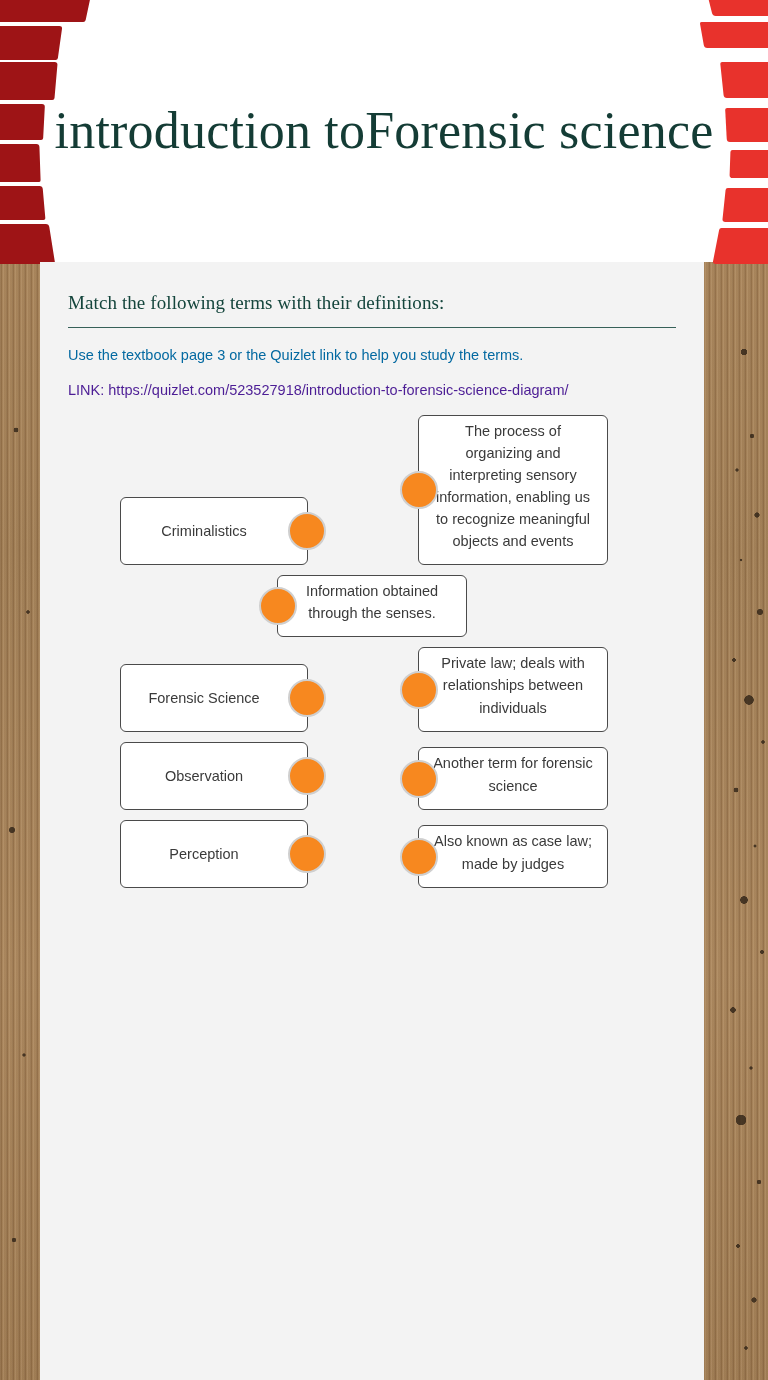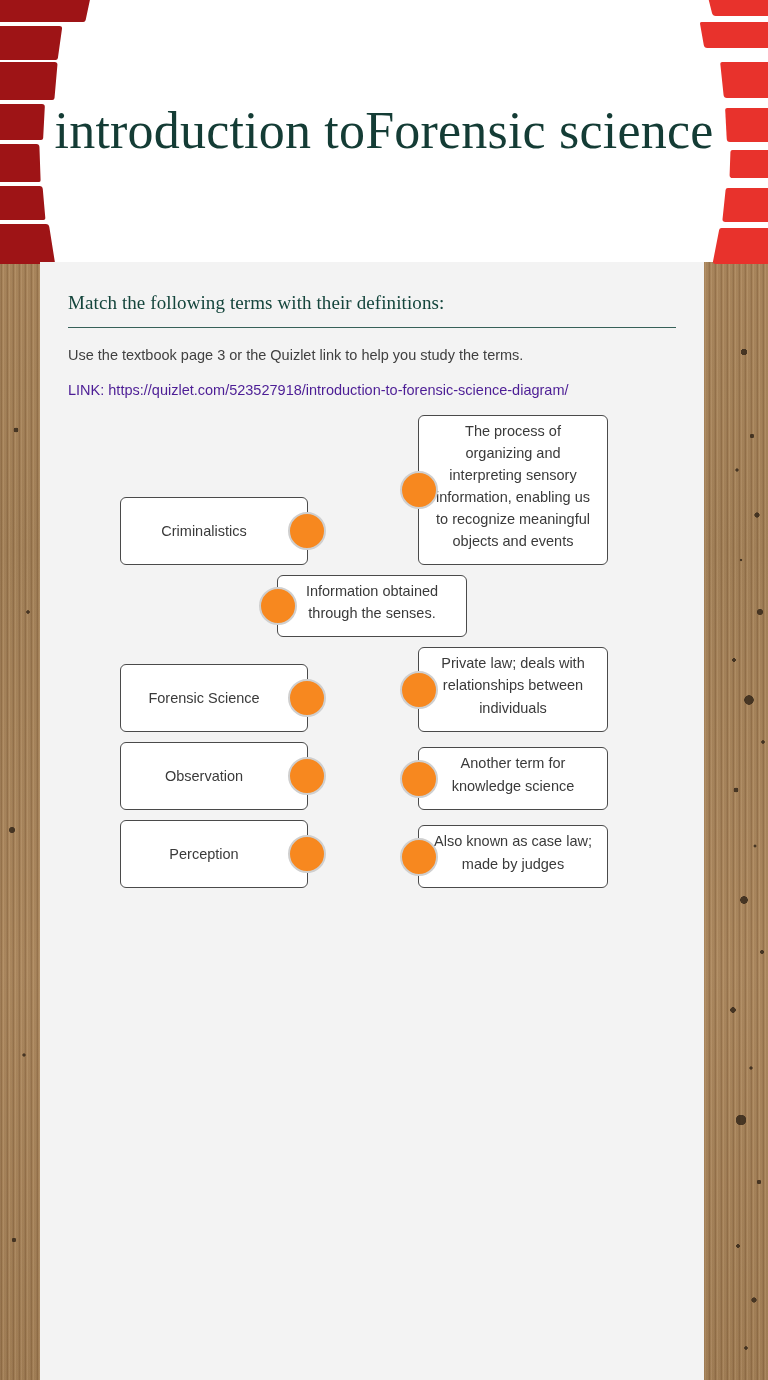--- a/index.html
+++ b/index.html
@@ -123,21 +123,21 @@
   }
   .rule {
     height:1px; width:100%;
     background:#14453c;
     opacity:.85;
     margin-bottom:17px;
   }
 
   .instruction {
     font-size:14.5px;
-    color:#404040;
+    color:#0369a1;
     line-height:1.5;
     margin-bottom:13px;
   }
   .link-line {
     font-size:14.5px;
     color:#4c1d95;
     line-height:1.48;
     margin-bottom:14px;
     word-break:break-word;
   }
@@ -284,21 +284,21 @@
 
       <div class="match-row">
         <div class="term-col">
           <div class="term-box">
             <span>Observation</span>
             <span class="dot right-edge"></span>
           </div>
         </div>
         <div class="def-col">
           <div class="def-box">
-            <span>Another term for knowledge science</span>
+            <span>Another term for forensic science</span>
             <span class="dot left-edge"></span>
           </div>
         </div>
       </div>
 
       <div class="match-row">
         <div class="term-col">
           <div class="term-box">
             <span>Perception</span>
             <span class="dot right-edge"></span>

